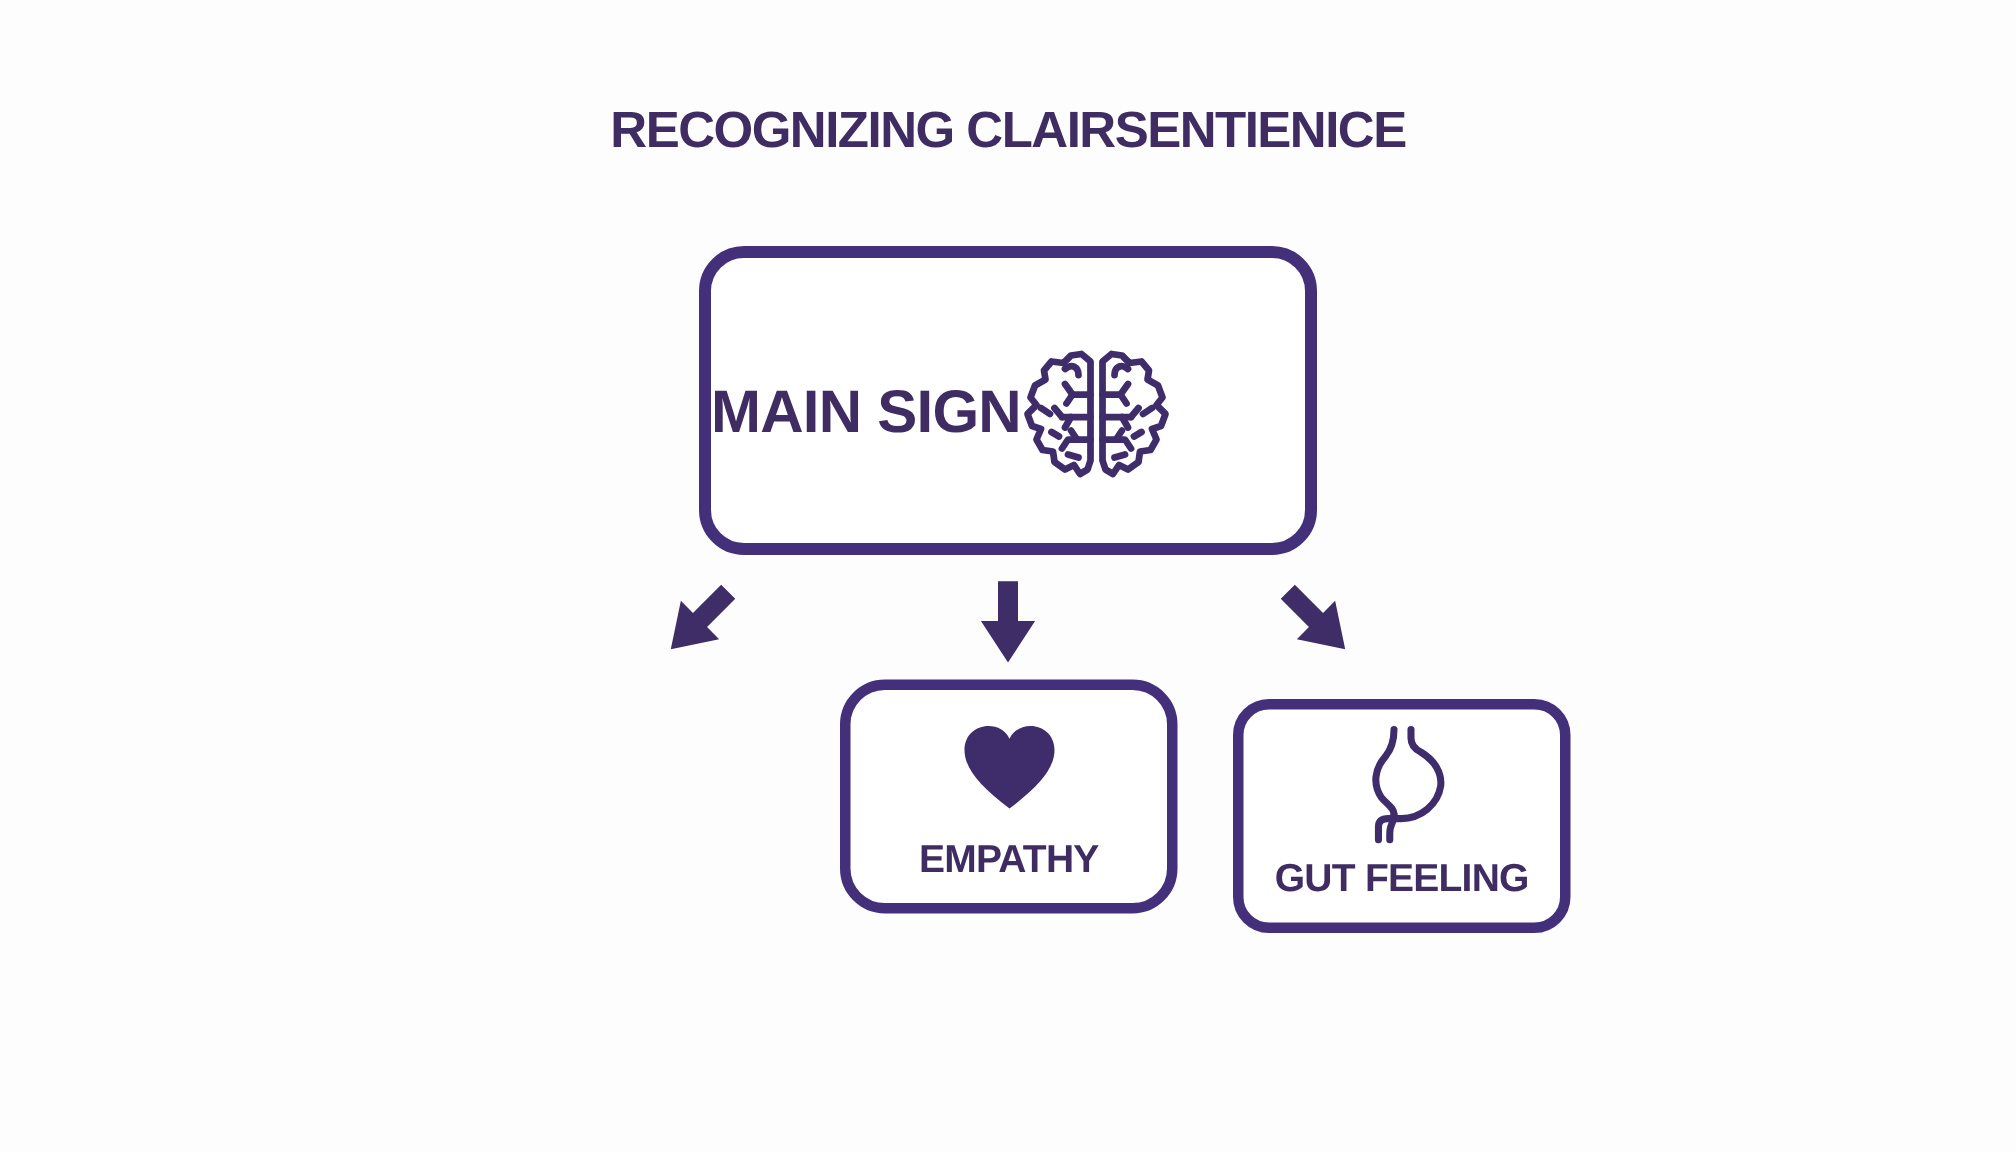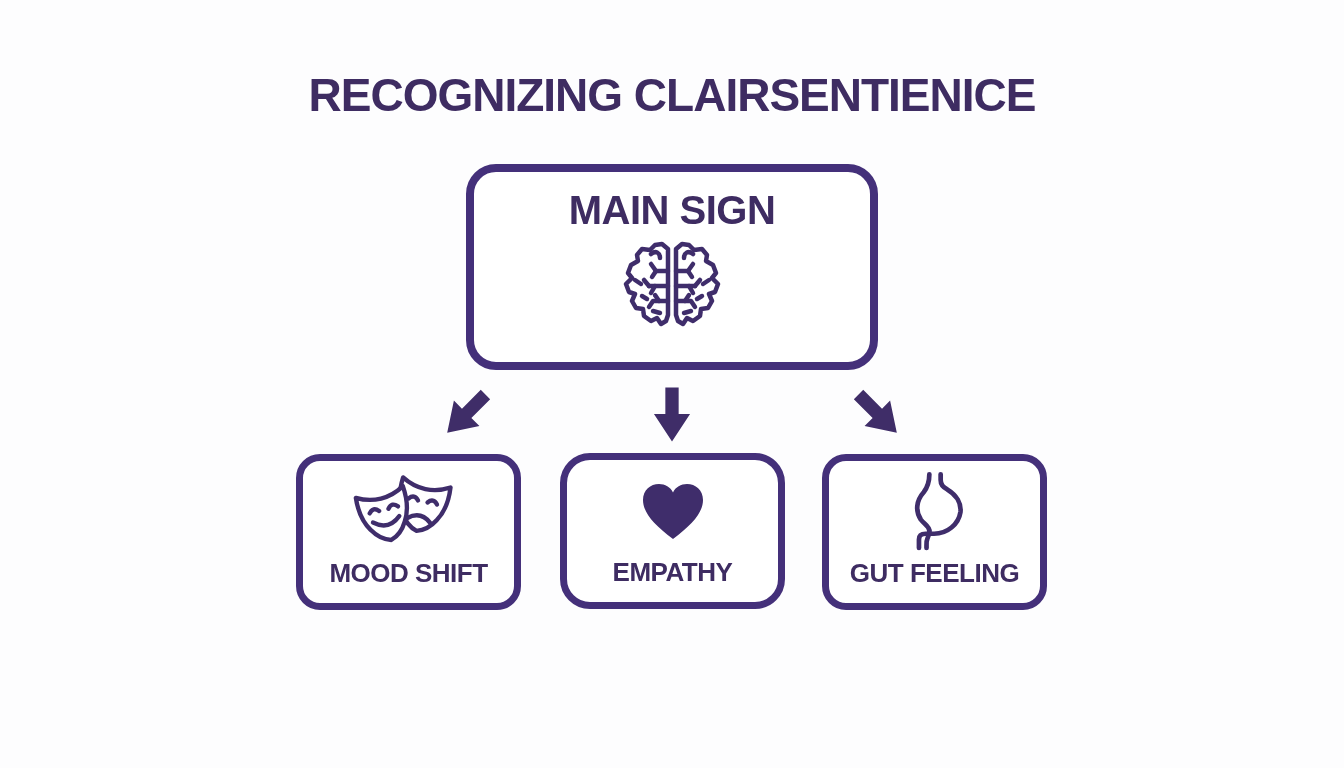--- a/index.html
+++ b/index.html
@@ -15,36 +15,36 @@
     color:var(--ink);
     position:relative;
   }
   .canvas{position:absolute;left:0;top:0;width:1344px;height:768px;}
 
   .title{
     position:absolute;
     left:0; top:68px;
     width:1344px;
     text-align:center;
-    font-size:46px;
+    font-size:34px;
     font-weight:800;
     letter-spacing:-1px;
     color:var(--ink);
     white-space:nowrap;
   }
 
   .main-box{
     position:absolute;
     left:466px; top:164px;
     width:412px; height:206px;
     border:8px solid var(--line);
     border-radius:30px;
     background:#fff;
     display:flex;
-    flex-direction:column;
+    flex-direction:row;
     align-items:center;
     justify-content:flex-start;
     padding-top:16px;
   }
   .main-label{
     font-size:40px;
     font-weight:800;
     letter-spacing:-0.5px;
     color:var(--ink);
   }
@@ -65,21 +65,21 @@
     border-radius:24px;
     background:#fff;
     display:flex;
     flex-direction:column;
     align-items:center;
     justify-content:space-between;
     padding:6px 4px 14px 4px;
   }
   .box-1{left:296px; top:454px;}
   .box-2{left:560px; top:453px;border-radius:30px;}
-  .box-3{left:822px; top:454px;}
+  .box-3{left:822px; top:466px;}
 
   .icon-slot{
     flex:1;
     display:flex;
     align-items:center;
     justify-content:center;
   }
   .sign-label{
     font-size:26px;
     font-weight:800;
@@ -121,41 +121,20 @@
   <svg class="arrow arrow-left" viewBox="0 0 40 58">
     <polygon fill="#3f2d68" points="13,0 27,0 27,28 39,28 20,57 1,28 13,28"></polygon>
   </svg>
   <svg class="arrow arrow-mid" viewBox="0 0 40 58">
     <polygon fill="#3f2d68" points="13,0 27,0 27,28 39,28 20,57 1,28 13,28"></polygon>
   </svg>
   <svg class="arrow arrow-right" viewBox="0 0 40 58">
     <polygon fill="#3f2d68" points="13,0 27,0 27,28 39,28 20,57 1,28 13,28"></polygon>
   </svg>
 
-  <div class="sign-box box-1">
-    <div class="icon-slot">
-      <svg width="126" height="90" viewBox="0 0 130 92">
-        <g stroke="#3f2d6b" stroke-width="4.5" stroke-linecap="round" stroke-linejoin="round">
-          <g transform="translate(58,4) rotate(12)">
-            <path fill="#ffffff" d="M2 5 Q14 12 27 12 Q40 12 52 5 Q54 27 45 41 Q38 53 27 56 Q16 53 9 41 Q0 27 2 5 Z"></path>
-            <path fill="none" d="M12 25 Q17 19 22 25"></path>
-            <path fill="none" d="M32 25 Q37 19 42 25"></path>
-            <path fill="none" d="M15 45 Q27 35 39 45"></path>
-          </g>
-          <g transform="translate(7,26) rotate(-14)">
-            <path fill="#ffffff" d="M2 5 Q14 12 27 12 Q40 12 52 5 Q54 27 45 41 Q38 53 27 56 Q16 53 9 41 Q0 27 2 5 Z"></path>
-            <path fill="none" d="M12 24 Q17 18 22 24"></path>
-            <path fill="none" d="M32 24 Q37 18 42 24"></path>
-            <path fill="none" d="M13 34 Q27 46 41 34"></path>
-          </g>
-        </g>
-      </svg>
-    </div>
-    <div class="sign-label">MOOD SHIFT</div>
-  </div>
 
   <div class="sign-box box-2">
     <div class="icon-slot">
       <svg width="64" height="58" viewBox="0 0 64 58">
         <path fill="#3f2d6b" d="M32 56 C12 41 2 29 2 17 C2 7 9.5 1 18 1 C24 1 29.5 4 32 9.5 C34.5 4 40 1 46 1 C54.5 1 62 7 62 17 C62 29 52 41 32 56 Z"></path>
       </svg>
     </div>
     <div class="sign-label">EMPATHY</div>
   </div>
 

